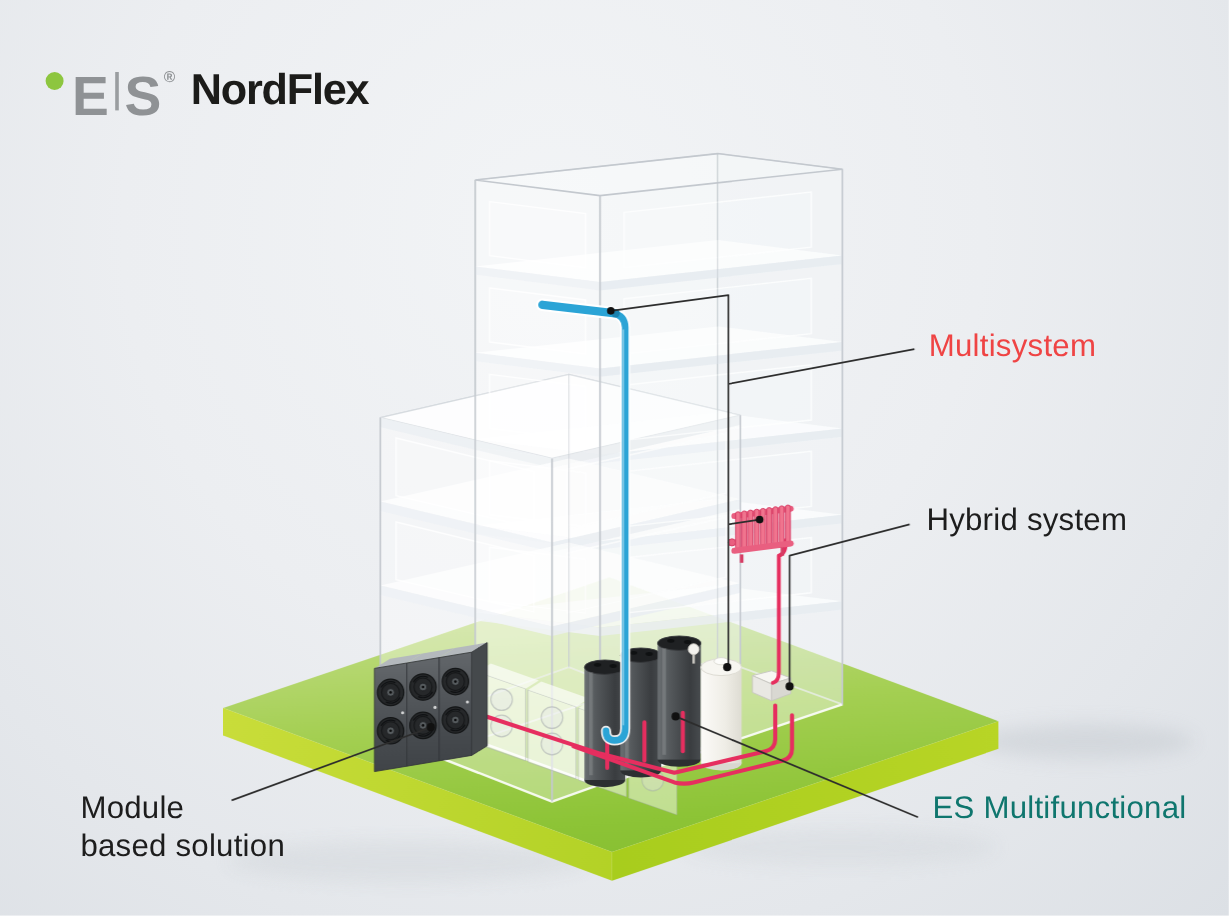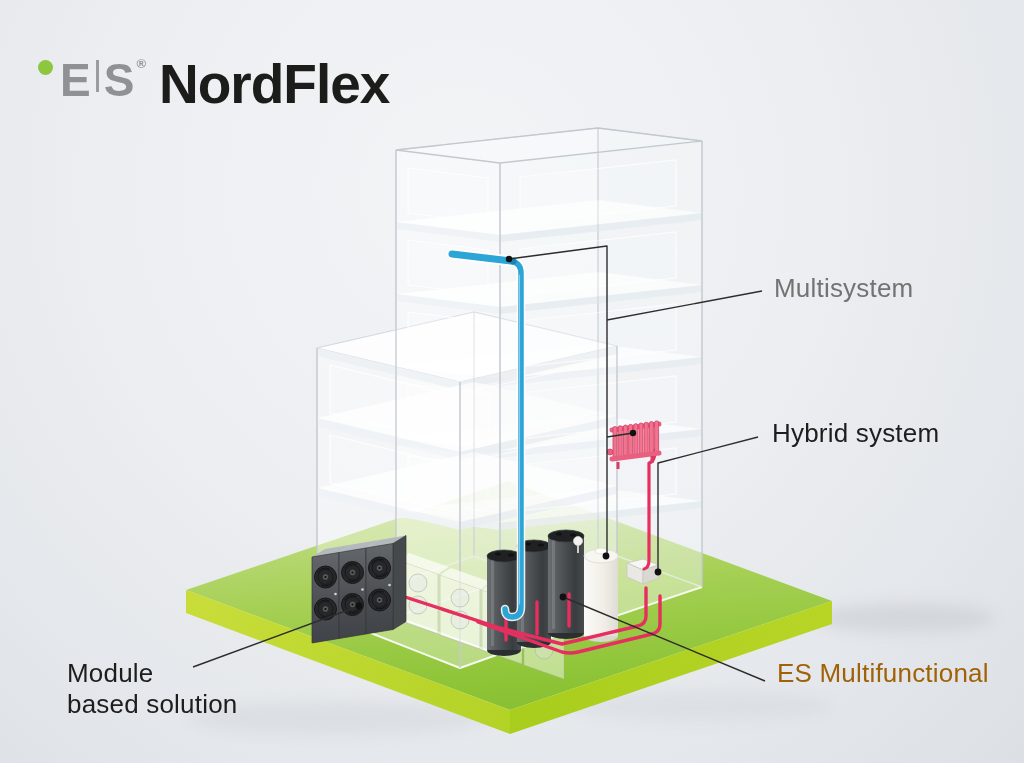--- a/index.html
+++ b/index.html
@@ -10,21 +10,21 @@
   }
   #stage{position:relative;width:1024px;height:763px;}
   #scene{position:absolute;left:0;top:0;}
 
   
   .logo{position:absolute;left:38px;top:57px;display:flex;align-items:flex-start;}
   .logo-dot{width:15px;height:15px;border-radius:50%;margin:3px 7px 0 0;}
   .logo-es{display:flex;align-items:flex-start;font-weight:700;font-size:46px;line-height:1;color:#8f9295;letter-spacing:0;}
   .logo-bar{width:3px;height:32px;background:#9a9da0;margin:3px 5px 0 5px;}
   .logo-reg{font-size:13px;font-weight:700;color:#8f9295;margin:0 0 0 2px;line-height:1;}
-  .logo-brand{font-weight:700;font-size:55px;line-height:1;color:#1c1c1a;margin-left:13px;letter-spacing:-1px;}
+  .logo-brand{font-weight:700;font-size:36px;line-height:1;color:#1c1c1a;margin-left:13px;letter-spacing:-1px;}
 
   
   .lbl{position:absolute;font-weight:400;font-size:26px;line-height:31px;color:#1d1d1d;letter-spacing:.2px;white-space:nowrap;}
   #lbl-multisystem{left:774px;top:273px;}
   #lbl-hybrid{left:772px;top:418px;}
   #lbl-module{left:67px;top:658px;}
   #lbl-tanks{left:777px;top:658px;}
 </style>
 </head>
 <body>
@@ -381,23 +381,23 @@
   <span class="logo-dot" style="background: rgb(141, 198, 63);"></span>
   <span class="logo-es">
     <span>E</span>
     <span class="logo-bar"></span>
     <span>S</span>
     <span class="logo-reg">®</span>
   </span>
   <span class="logo-brand">NordFlex</span>
 </div>
 
-<div class="lbl" id="lbl-multisystem" style="color: #737373;">Multisystem</div>
+<div class="lbl" id="lbl-multisystem" style="color: #ef4444;">Multisystem</div>
 <div class="lbl" id="lbl-module" style="color: rgb(29, 29, 29);">
   <div>Module</div>
   <div>based solution</div>
 </div>
 <div class="lbl" id="lbl-hybrid" style="color: rgb(29, 29, 29);">Hybrid system</div>
-<div class="lbl" id="lbl-tanks" style="color: #a16207;">
+<div class="lbl" id="lbl-tanks" style="color: #0f766e;">
   <div>ES Multifunctional</div>
 </div>
 
 </div>
 
 </body></html>

